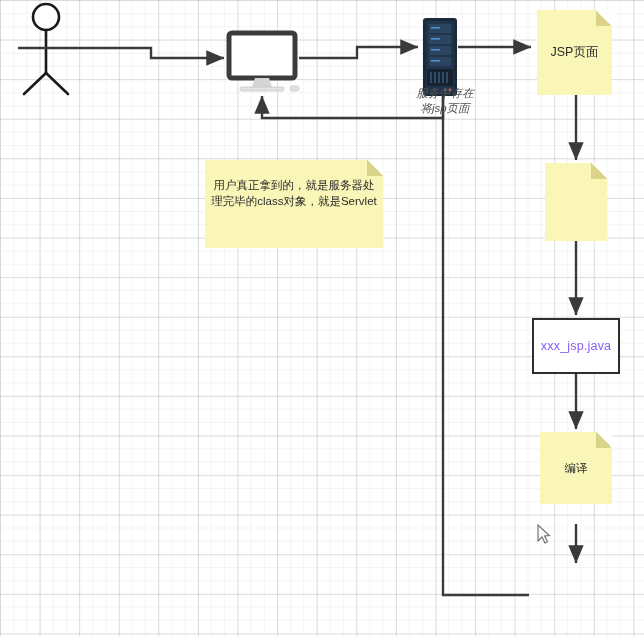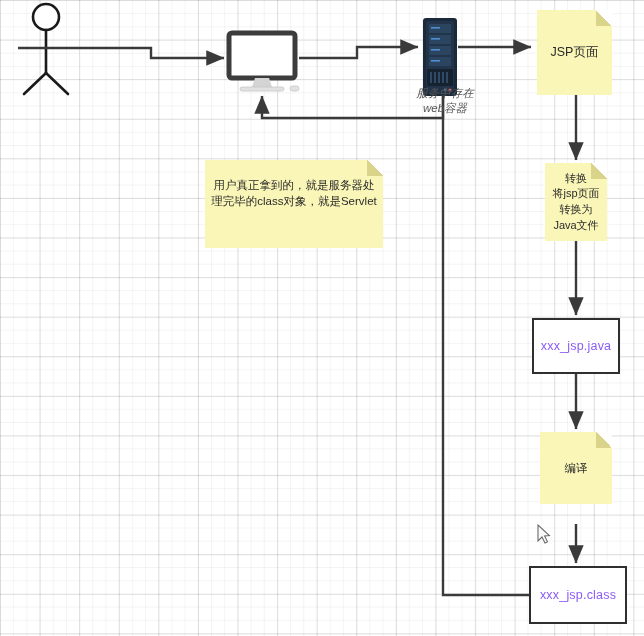--- a/index.html
+++ b/index.html
@@ -163,47 +163,40 @@
     <g stroke="#3a3a3a" stroke-width="2.4" fill="none">
       <line x1="576" y1="524" x2="576" y2="563" marker-end="url(#ah)"></line>
     </g>
 
     <g stroke="#3a3a3a" stroke-width="2.4" fill="none">
       <polyline points="529,595 443,595 443,95"></polyline>
       <polyline points="443,95 443,118 262,118 262,96" marker-end="url(#ah)"></polyline>
     </g>
   </svg>
 
-  <div class="label srv-label"><span>服务中存在</span><br><span>web容器</span></div>
+  <div class="label srv-label"><span>服务中存在</span><br><span>将jsp页面</span></div>
 
   <div class="note note-jsp">
     <span class="fold"></span>
     <span class="txt">JSP页面</span>
   </div>
 
   <div class="note note-conv">
     <span class="fold"></span>
-    <span class="txt" style="white-space:pre-line">转换
-将jsp页面
-转换为
-Java文件</span>
   </div>
 
   <div class="box box-java">
     <span>xxx_jsp.java</span>
   </div>
 
   <div class="note note-comp">
     <span class="fold"></span>
     <span class="txt">编译</span>
   </div>
 
-  <div class="box box-class">
-    <span>xxx_jsp.class</span>
-  </div>
 
   <div class="note note-info">
     <span class="fold"></span>
     <span class="txt">用户真正拿到的，就是服务器处理完毕的class对象，就是Servlet</span>
   </div>
 
   <svg id="cursor" viewBox="0 0 14 20" style="left: 537px; top: 524px;">
     <path d="M1,1 L1,17 L5,13 L8,19 L10.5,17.8 L7.6,12 L12.4,11.6 z" fill="#fbfbfb" stroke="#6b6b6b" stroke-width="1.1"></path>
   </svg>
 

